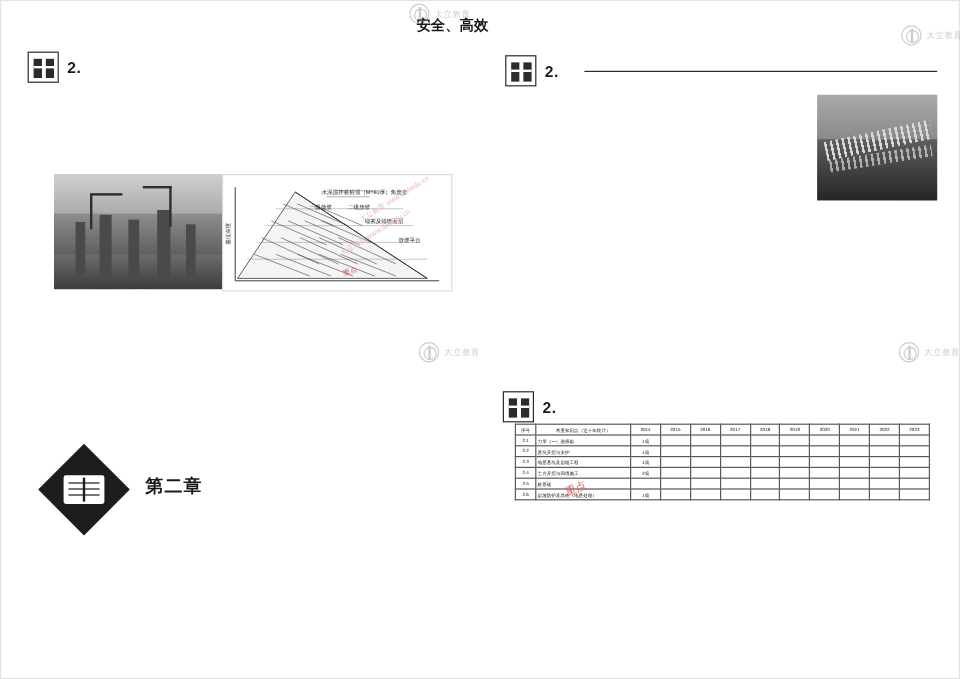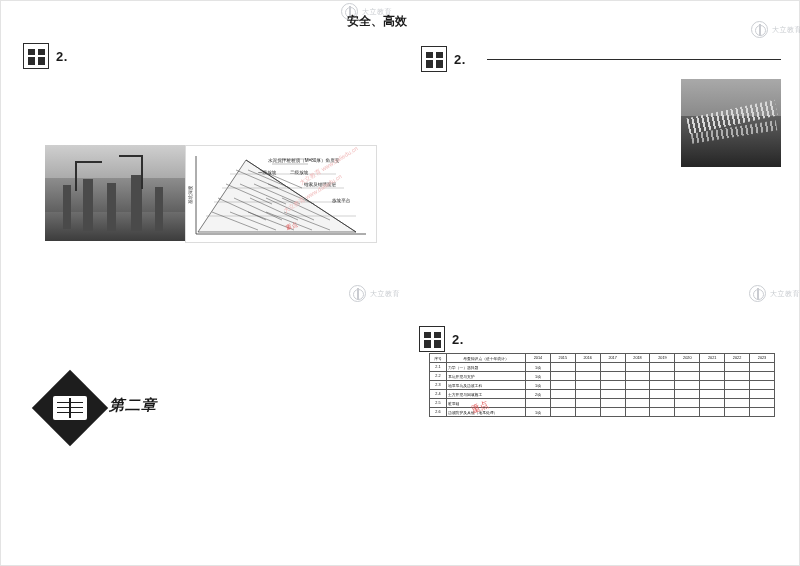--- a/index.html
+++ b/index.html
@@ -468,15 +468,15 @@
         <td class="val"></td>
       </tr>
     </tbody>
   </table>
   <div class="red-mark" style="left:470px; top:400px;">重点</div>
 
   <div class="badge-diamond" style="left:42px; top:380px;"></div>
   <div class="badge-inner" style="left:42px; top:380px; width:54px; height:54px; transform:none; display:flex; align-items:center; justify-content:center;">
     <span class="book"></span>
   </div>
-  <div class="badge-text" style="left:108px; top:395px;font-style:italic;">第二章</div>
+  <div class="badge-text" style="left:120px; top:395px;">第二章</div>
 
 </div>
 
 </body></html>

